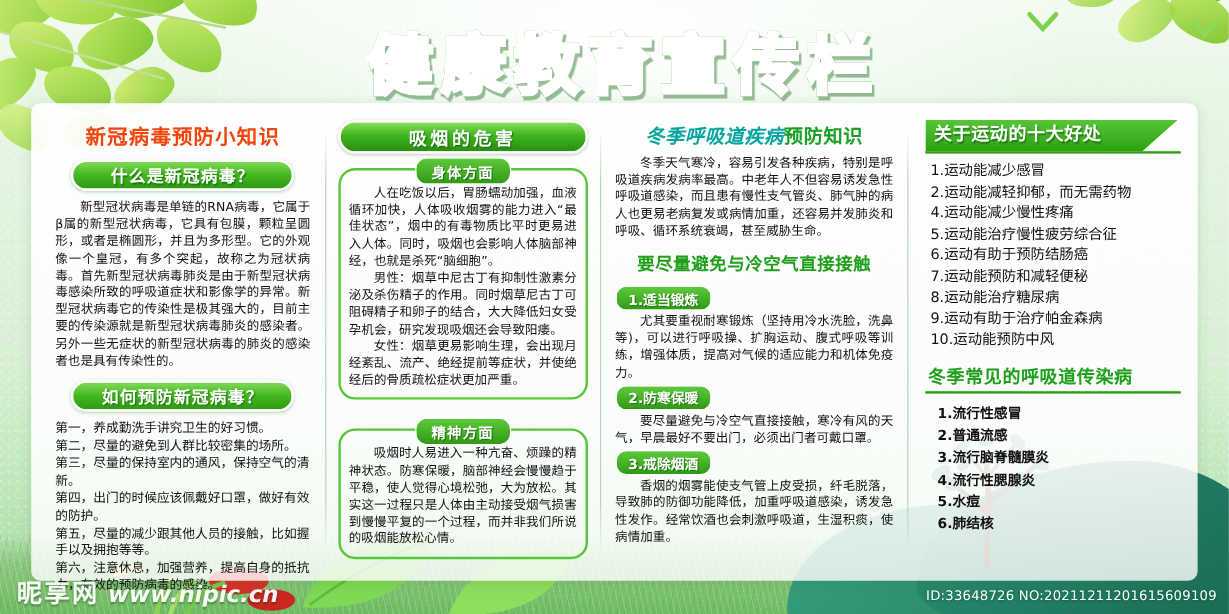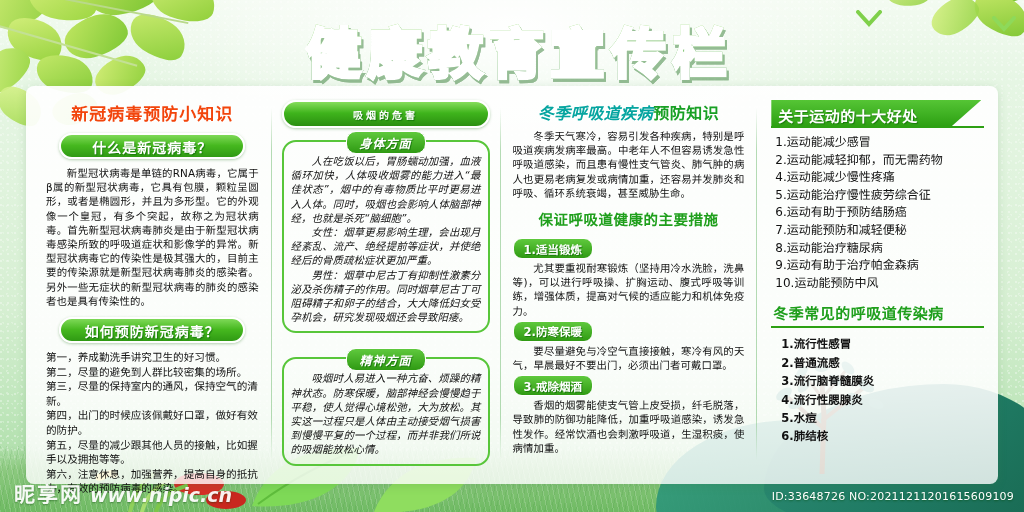--- a/index.html
+++ b/index.html
@@ -109,27 +109,27 @@
     box-shadow:0 1px 3px rgba(40,120,30,.35);
     color:#ffffff; font-size:14px; font-weight:bold; letter-spacing:1px;
     text-shadow:1px 1px 1px rgba(0,90,0,.55);
   }
   .banner{
     display:block; margin:2px auto 8px auto; width:208px; height:28px;
     line-height:28px; text-align:center; border-radius:15px;
     background:linear-gradient(180deg,#86dd5c 0%,#3fb41c 46%,#2a8f10 100%);
     border:2px solid #ffffff;
     box-shadow:0 1px 3px rgba(40,120,30,.35);
-    color:#ffffff; font-size:10px; font-weight:bold; letter-spacing:3px;
+    color:#ffffff; font-size:15px; font-weight:bold; letter-spacing:3px;
     text-shadow:1px 1px 1px rgba(0,90,0,.6);
   }
 
   
   .notchbox{ position:relative; border:2px solid #58c63a; border-radius:14px;
-             margin:12px 0 24px 0; padding:12px 7px 7px 7px;font-style:italic; }
+             margin:12px 0 24px 0; padding:12px 7px 7px 7px; }
   .notchlabel{
     position:absolute; top:-11px; left:50%; transform:translateX(-50%);
     background:linear-gradient(180deg,#5fc93d 0%,#2f9a13 100%);
     color:#fff; font-size:12px; font-weight:bold; letter-spacing:1px;
     padding:2px 13px; border-radius:10px; border:1.5px solid #fff;
     white-space:nowrap; text-shadow:1px 1px 0 rgba(0,80,0,.5);
   }
 
   
   .h3-main{ text-align:center; font-size:16px; font-weight:bold; margin:2px 0 5px 0;
@@ -141,21 +141,21 @@
   .tag{
     display:inline-block; background:linear-gradient(180deg,#5fc93d 0%,#2f9a13 100%);
     color:#fff; font-size:11.5px; font-weight:bold; border-radius:9px;
     padding:1.5px 10px; border:1.5px solid #fff; margin:3px 0 2px 0;
     text-shadow:1px 1px 0 rgba(0,80,0,.5);
   }
 
   
   .h4-ribbon{
     position:relative; height:26px; margin:2px 0 8px 0;
-    display:flex; align-items:flex-end;
+    display:flex; align-items:flex-start;
   }
   .h4-ribbon .rb{
     position:absolute; left:0; top:0; height:26px; width:210px;
     background:linear-gradient(180deg,#55c535 0%,#2da013 100%);
     clip-path:polygon(0 0, 100% 0, 86% 100%, 0 100%);
   }
   .h4-ribbon .rbtxt{
     position:relative; color:#fff; font-size:15px; font-weight:bold;
     letter-spacing:.5px; padding-left:7px; text-shadow:1px 1px 1px rgba(0,80,0,.5);
   }
@@ -302,38 +302,38 @@
     </div>
 
     <div class="vdiv"></div>
 
     <div class="col col2">
       <div class="banner">吸烟的危害</div>
 
       <div class="notchbox">
         <div class="notchlabel">身体方面</div>
         <div class="p ind">人在吃饭以后，胃肠蠕动加强，血液循环加快，人体吸收烟雾的能力进入“最佳状态”，烟中的有毒物质比平时更易进入人体。同时，吸烟也会影响人体脑部神经，也就是杀死“脑细胞”。</div>
+        <div class="p ind">男性：烟草中尼古丁有抑制性激素分泌及杀伤精子的作用。同时烟草尼古丁可阻碍精子和卵子的结合，大大降低妇女受孕机会，研究发现吸烟还会导致阳痿。</div>
         <div class="p ind">女性：烟草更易影响生理，会出现月经紊乱、流产、绝经提前等症状，并使绝经后的骨质疏松症状更加严重。</div>
-        <div class="p ind">男性：烟草中尼古丁有抑制性激素分泌及杀伤精子的作用。同时烟草尼古丁可阻碍精子和卵子的结合，大大降低妇女受孕机会，研究发现吸烟还会导致阳痿。</div>
       </div>
 
       <div class="notchbox" style="margin-top:16px;">
         <div class="notchlabel">精神方面</div>
         <div class="p ind">吸烟时人易进入一种亢奋、烦躁的精神状态。防寒保暖，脑部神经会慢慢趋于平稳，使人觉得心境松弛，大为放松。其实这一过程只是人体由主动接受烟气损害到慢慢平复的一个过程，而并非我们所说的吸烟能放松心情。</div>
       </div>
     </div>
 
     <div class="vdiv"></div>
 
     <div class="col col3">
       <div class="h3-main">
         <span class="cyan">冬季呼吸道疾病</span><span class="green">预防知识</span>
       </div>
       <div class="p ind">冬季天气寒冷，容易引发各种疾病，特别是呼吸道疾病发病率最高。中老年人不但容易诱发急性呼吸道感染，而且患有慢性支气管炎、肺气肿的病人也更易老病复发或病情加重，还容易并发肺炎和呼吸、循环系统衰竭，甚至威胁生命。</div>
-      <div class="h3-sub">保证呼吸道健康的主要措施</div>
+      <div class="h3-sub">要尽量避免与冷空气直接接触</div>
 
       <div>
         <span class="tag">1.适当锻炼</span>
         <div class="p ind">尤其要重视耐寒锻炼（坚持用冷水洗脸，洗鼻等)，可以进行呼吸操、扩胸运动、腹式呼吸等训练，增强体质，提高对气候的适应能力和机体免疫力。</div>
       </div>
       <div>
         <span class="tag">2.防寒保暖</span>
         <div class="p ind">要尽量避免与冷空气直接接触，寒冷有风的天气，早晨最好不要出门，必须出门者可戴口罩。</div>
       </div>
       <div>

